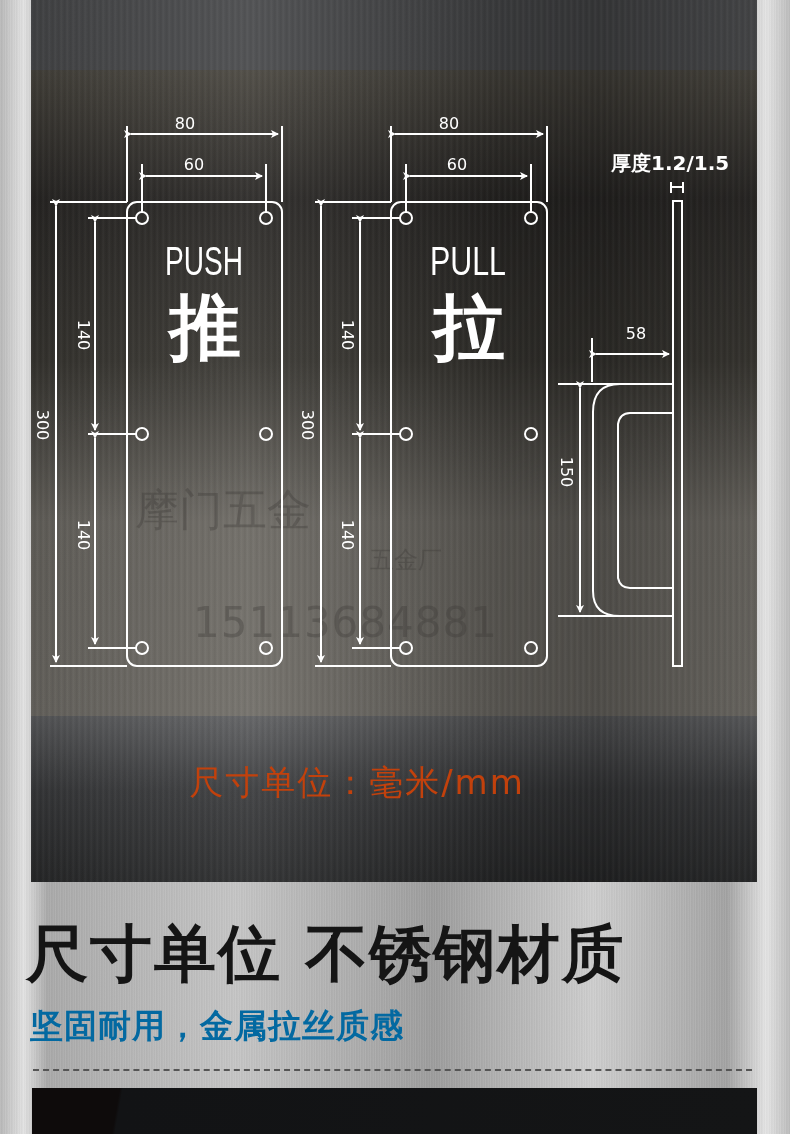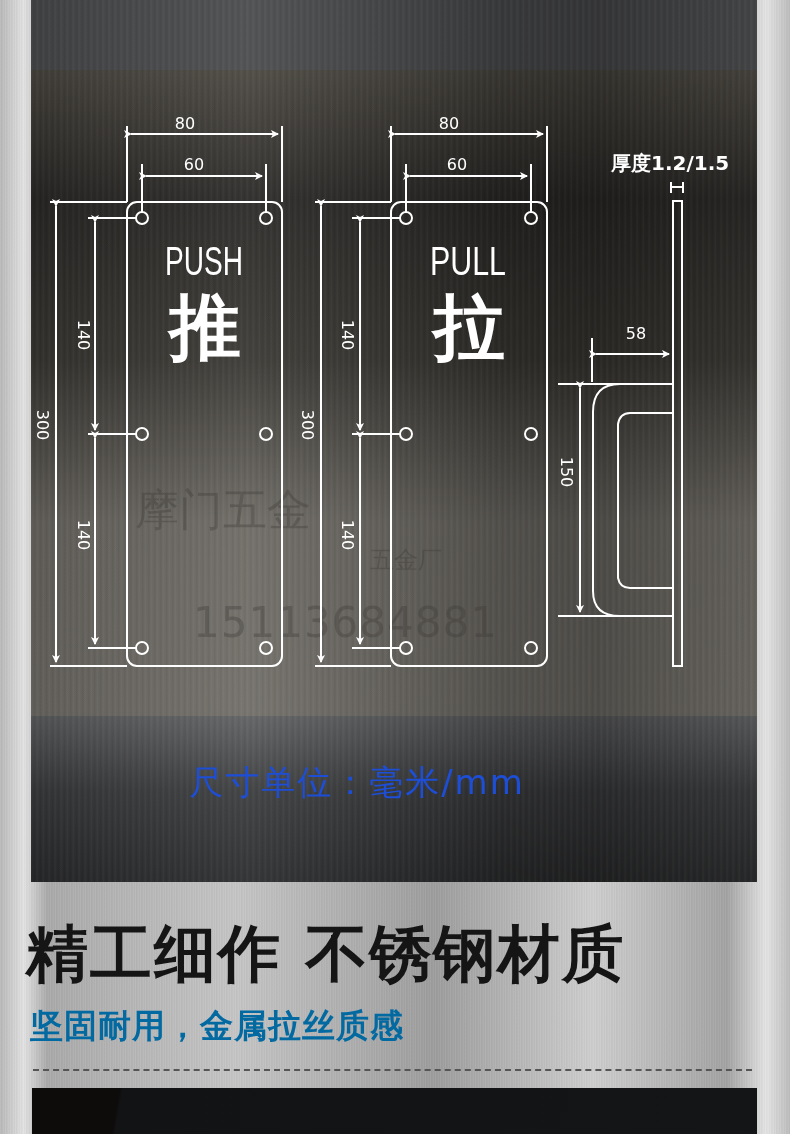--- a/index.html
+++ b/index.html
@@ -26,21 +26,21 @@
       repeating-linear-gradient(90deg, rgba(255,255,255,0.04) 0, rgba(255,255,255,0.0) 2px, rgba(0,0,0,0.05) 4px, rgba(255,255,255,0.03) 6px),
       linear-gradient(90deg, rgba(0,0,0,0.15) 0%, rgba(255,255,255,0.05) 30%, rgba(0,0,0,0.25) 65%, rgba(0,0,0,0.3) 78%, rgba(0,0,0,0.1) 100%);
   }
   svg.drawing { position:absolute; left:0; top:0; }
   .dim { fill:#ffffff; font-family:"DejaVu Sans", sans-serif; font-size:16px; }
   .plate-label { fill:#ffffff; font-family:"Liberation Sans", sans-serif; }
   .plate-cn { fill:#ffffff; font-family:"DejaVu Serif", serif; font-weight:bold; }
   .watermark { fill:rgba(60,58,55,0.35); font-family:"DejaVu Sans", sans-serif; }
   .units {
     position:absolute; left:0; width:714px; top:760px; text-align:center;
-    color:#1d4ed8; font-size:34px; letter-spacing:2px;
+    color:#c2410c; font-size:34px; letter-spacing:2px;
   }
   .headline {
     position:absolute; left:26px; top:912px; color:#151515;
     font-size:62px; font-weight:bold; letter-spacing:2px; white-space:nowrap;
   }
   .subline {
     position:absolute; left:30px; top:1004px; color:#0369a1;
     font-size:33px; font-weight:bold; letter-spacing:1px; white-space:nowrap;
   }
   .divider {
@@ -161,16 +161,16 @@
     <line x1="558" y1="384" x2="673" y2="384"></line>
     <line x1="558" y1="616" x2="673" y2="616"></line>
     <line x1="580" y1="388" x2="580" y2="612" marker-start="url(#ar)" marker-end="url(#ar)"></line>
   </g>
   <text class="dim" x="636" y="339" text-anchor="middle">58</text>
   <text class="dim" transform="translate(561,472) rotate(90)" text-anchor="middle">150</text>
 </svg>
 
 <div class="units">尺寸单位：毫米/mm</div>
 
-<div class="headline">精工细作 不锈钢材质</div>
+<div class="headline">尺寸单位 不锈钢材质</div>
 <div class="subline">坚固耐用，金属拉丝质感</div>
 <div class="divider"></div>
 <div class="bottom-block"></div>
 
 </body></html>

